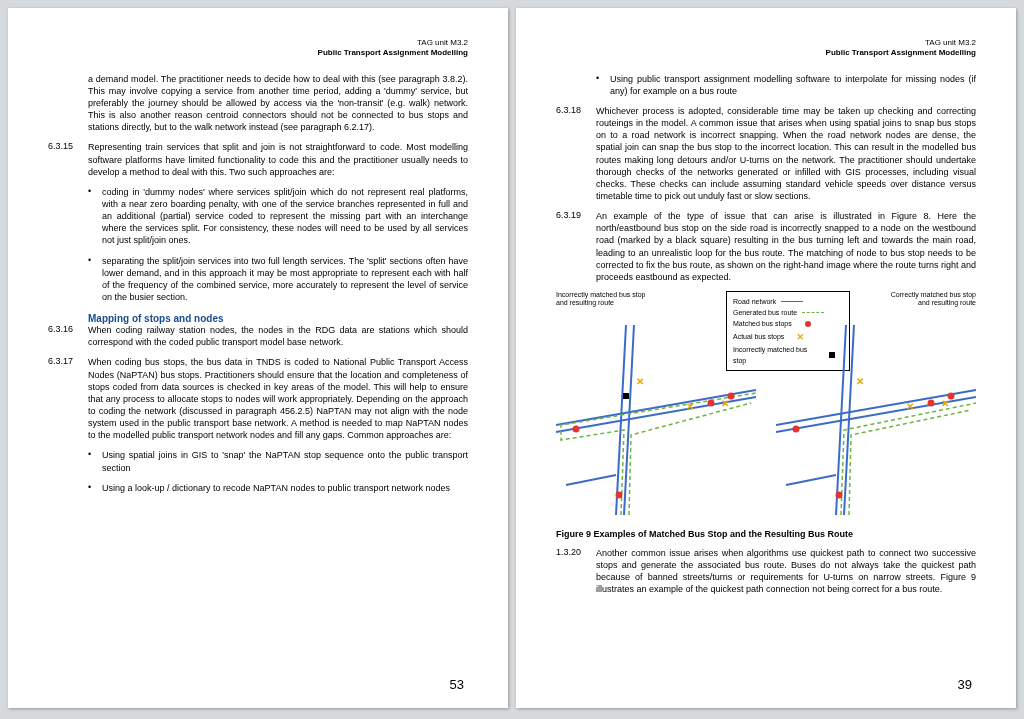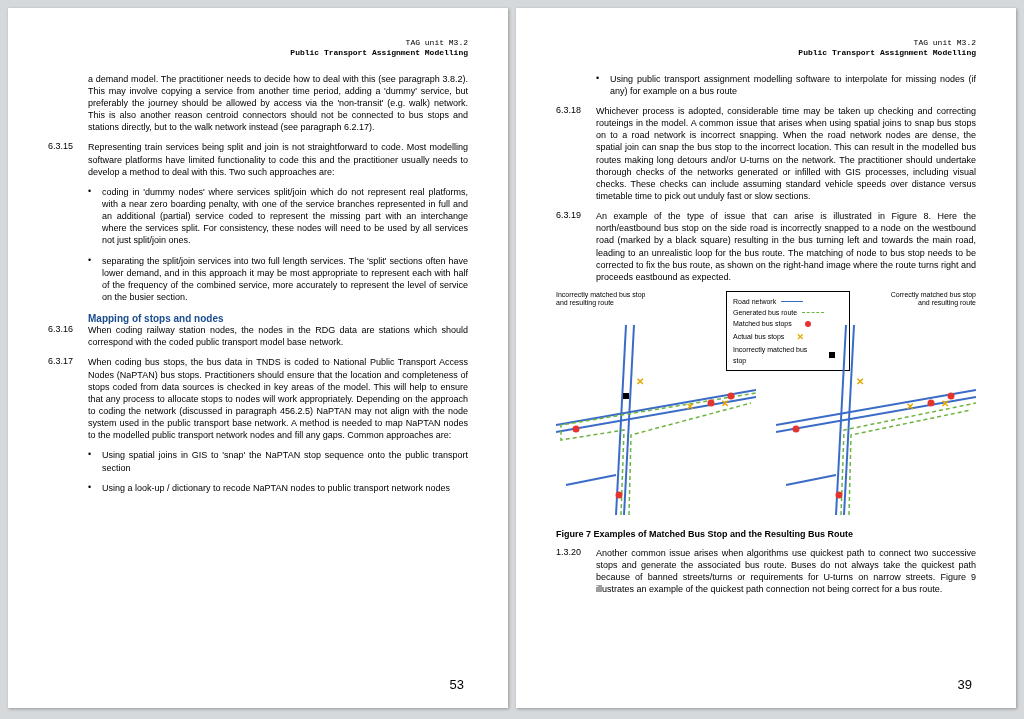--- a/index.html
+++ b/index.html
@@ -23,21 +23,20 @@
     position: relative;
     padding: 30px 40px 20px 40px;
     box-sizing: border-box;
     overflow: hidden;
   }
   .hdr {
     text-align: right;
     font-size: 8px;
     line-height: 1.3;
     margin-bottom: 14px;
-    font-family: Liberation Mono, monospace;
   }
   .hdr .bold { font-weight: bold; }
   .para-block { display: flex; margin-bottom: 8px; }
   .num { width: 40px; flex: 0 0 40px; }
   .txt { flex: 1; text-align: justify; line-height: 1.35; }
   .bullet-row { display:flex; margin-bottom:8px; }
   .bullet-ind { width:40px; flex:0 0 40px; }
   .bullet-dot { width:14px; flex:0 0 14px; }
   .bullet-txt { flex:1; text-align: justify; line-height:1.35; }
   .section-h { color:#1a4d8f; font-weight:bold; font-size:10px; margin:10px 0 0 40px; }
@@ -66,21 +65,21 @@
     <div class="bold">Public Transport Assignment Modelling</div>
   </div>
 
   <div class="para-block">
     <div class="num"></div>
     <div class="txt">a demand model. The practitioner needs to decide how to deal with this (see paragraph 3.8.2). This may involve copying a service from another time period, adding a 'dummy' service, but preferably the journey should be allowed by access via the 'non-transit' (e.g. walk) network. This is also another reason centroid connectors should not be connected to bus stops and stations directly, but to the walk network instead (see paragraph 6.2.17).</div>
   </div>
 
   <div class="para-block">
     <div class="num">6.3.15</div>
-    <div class="txt">Representing train services being split and join is not straightforward to code. Most modelling software platforms have limited functionality to code this and the practitioner usually needs to develop a method to deal with this. Two such approaches are:</div>
+    <div class="txt">Representing train services that split and join is not straightforward to code. Most modelling software platforms have limited functionality to code this and the practitioner usually needs to develop a method to deal with this. Two such approaches are:</div>
   </div>
 
   <div class="bullet-row">
     <div class="bullet-ind"></div>
     <div class="bullet-dot">•</div>
     <div class="bullet-txt">coding in 'dummy nodes' where services split/join which do not represent real platforms, with a near zero boarding penalty, with one of the service branches represented in full and an additional (partial) service coded to represent the missing part with an interchange where the services split. For consistency, these nodes will need to be used by all services not just split/join ones.</div>
   </div>
 
   <div class="bullet-row">
     <div class="bullet-ind"></div>
@@ -202,21 +201,21 @@
       <circle cx="20" cy="104" r="3.5" fill="#e3342f"></circle>
       <circle cx="63" cy="170" r="3.5" fill="#e3342f"></circle>
       <circle cx="155" cy="78" r="3.5" fill="#e3342f"></circle>
       <circle cx="175" cy="71" r="3.5" fill="#e3342f"></circle>
       <text x="80" y="60" fill="#e6a700" font-size="10" font-weight="bold">✕</text>
       <text x="130" y="85" fill="#e6a700" font-size="10" font-weight="bold">✕</text>
       <text x="165" y="82" fill="#e6a700" font-size="10" font-weight="bold">✕</text>
     </svg>
   </div>
 
-  <div class="figcap">Figure 7 Examples of Matched Bus Stop and the Resulting Bus Route</div>
+  <div class="figcap">Figure 9 Examples of Matched Bus Stop and the Resulting Bus Route</div>
 
   <div class="para-block">
     <div class="num">1.3.20</div>
     <div class="txt">Another common issue arises when algorithms use quickest path to connect two successive stops and generate the associated bus route. Buses do not always take the quickest path because of banned streets/turns or requirements for U-turns on narrow streets. Figure 9 illustrates an example of the quickest path connection not being correct for a bus route.</div>
   </div>
 
   <div class="pagefoot">39</div>
 </div>
 
 </body></html>

